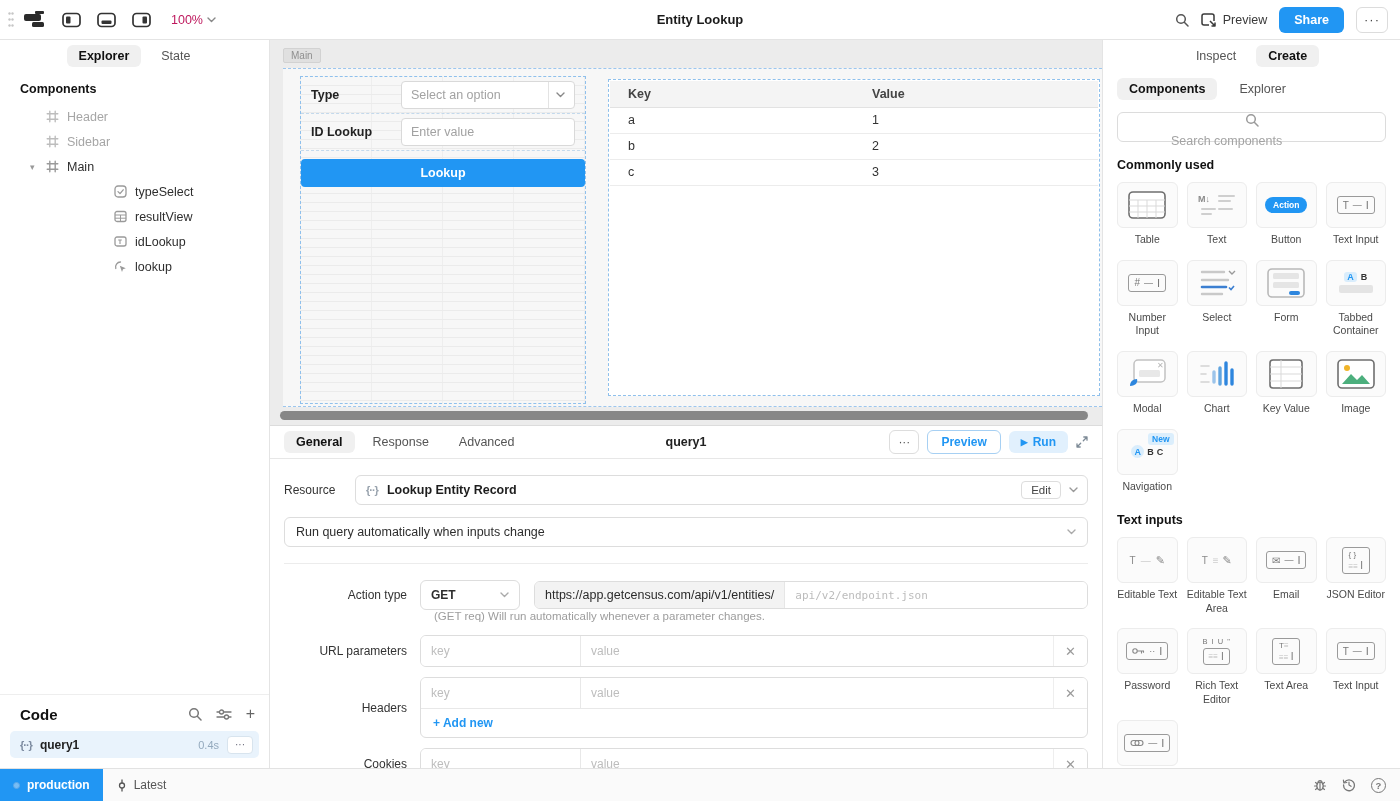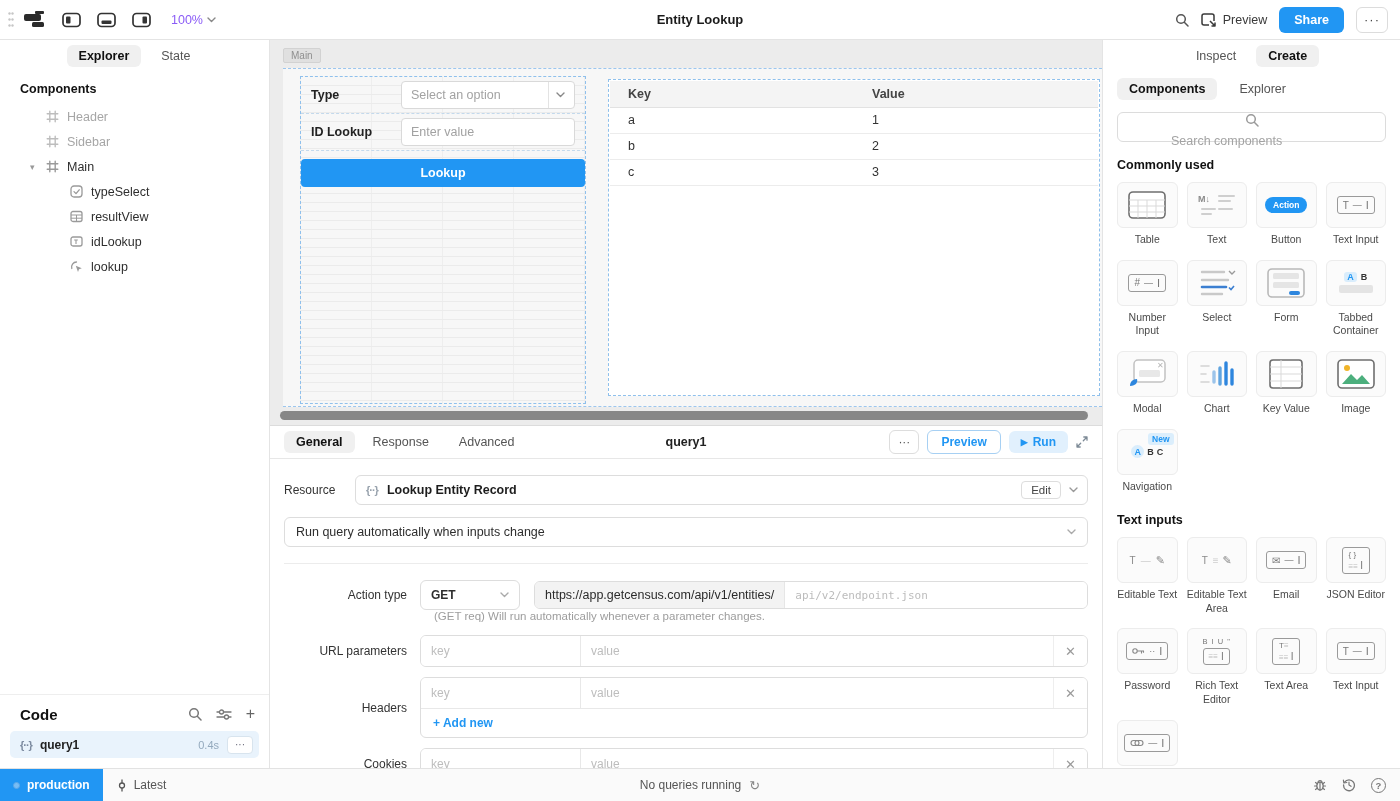--- a/index.html
+++ b/index.html
@@ -4,41 +4,41 @@
 <style>
   * { margin:0; padding:0; box-sizing:border-box; }
   html,body { width:1400px; height:801px; overflow:hidden; }
   body { font-family:"Liberation Sans", sans-serif; font-size:12.5px; color:#2d2d2d; background:#fff; }
   .app { width:1400px; height:801px; display:flex; flex-direction:column; }
 
   
   .topbar { height:40px; border-bottom:1px solid #e4e4e4; display:flex; align-items:center; padding:0 12px 0 8px; position:relative; background:#fff; flex:0 0 40px; }
   .tb-left { display:flex; align-items:center; gap:9px; }
   .tb-btn { width:26px; height:24px; display:flex; align-items:center; justify-content:center; border-radius:5px; cursor:pointer; }
-  .zoom-ctl { display:flex; align-items:center; gap:4px; margin-left:8px; color:#8b5cf6; font-size:12.5px;text-align:center; }
+  .zoom-ctl { display:flex; align-items:center; gap:4px; margin-left:8px; color:#be185d; font-size:12.5px;text-align:center; }
   .zoom-ctl .chev { color:#888; display:flex; }
   .tb-title { position:absolute; left:0; right:0; text-align:center; font-weight:700; font-size:13px; color:#1b1b1b; pointer-events:none; }
   .tb-right { margin-left:auto; display:flex; align-items:center; gap:12px; z-index:2; }
   .tb-preview { display:flex; align-items:center; gap:6px; color:#3a3a3a; font-size:12.5px; cursor:pointer; }
   .btn-share { background:var(--accent); color:#fff; font-weight:700; font-size:12.5px; border:none; border-radius:6px; padding:6px 15px; cursor:pointer; }
   .btn-ellipsis { border:1px solid #dcdcdc; border-radius:6px; background:#fff; width:32px; height:26px; font-size:13px; color:#444; letter-spacing:1px; cursor:pointer; line-height:1; }
   .icon { display:inline-flex; align-items:center; justify-content:center; }
 
   
   .body { flex:1; display:flex; min-height:0; }
 
   
   .left { width:270px; flex:0 0 270px; border-right:1px solid #e4e4e4; display:flex; flex-direction:column; background:#fff; }
   .pill-tabs { height:32px; display:flex; align-items:center; justify-content:center; gap:8px; flex:0 0 32px; }
   .pill-tab { padding:4px 12px; border-radius:6px; color:#555; font-size:12.5px; cursor:pointer; }
   .pill-tab.active { background:#f0f0f0; color:#111; font-weight:700; }
   .section-h { font-weight:700; font-size:12.5px; color:#111; padding:10px 20px 6px 20px; }
   .tree { padding:2px 0; }
   .tree-row { height:25px; display:flex; align-items:center; padding-left:46px; position:relative; cursor:pointer; font-size:12.5px; }
-  .tree-row.depth1 { padding-left:70px; }
+  .tree-row.depth1 { padding-left:70px;margin-left:44px; }
   .tree-row .caret { position:absolute; left:30px; color:#999; font-size:9px; }
   .tree-row .t-icon { color:#9a9a9a; margin-right:8px; display:inline-flex; }
   .tree-row .t-label { color:#2e2e2e; }
   .tree-row.muted .t-label { color:#a6a6a6; }
   .tree-row.muted .t-icon { color:#bdbdbd; }
   .code-sec { margin-top:auto; border-top:1px solid #eee; padding-bottom:10px; }
   .code-head { display:flex; align-items:center; padding:10px 14px 8px 20px; }
   .code-head .ch-title { font-weight:700; font-size:15px; color:#111; }
   .code-head .ch-icons { margin-left:auto; display:flex; gap:14px; color:#777; }
   .code-item { margin:0 10px; height:27px; background:#e9f3fc; border-radius:5px; display:flex; align-items:center; padding:0 6px 0 10px; cursor:pointer; }
@@ -764,24 +764,20 @@
     </div>
     <div class="ver">
       <span class="icon">
           <svg width="12" height="13" viewBox="0 0 12 13">
             <circle cx="6" cy="6.5" r="2.5" fill="none" stroke="currentColor" stroke-width="1.3"></circle>
             <path d="M6 0.5v3.5M6 9v3.5" stroke="currentColor" stroke-width="1.3"></path>
           </svg>
         </span>
       <span>Latest</span>
     </div>
-    <div class="sb-center">
-      <span>No queries running</span>
-      <span class="icon" style="font-size:13px;color:#888;">↻</span>
-    </div>
     <div class="sb-right">
       <span class="icon">
           <svg width="14" height="14" viewBox="0 0 14 14">
             <ellipse cx="7" cy="8" rx="3.2" ry="4" fill="none" stroke="currentColor" stroke-width="1.3"></ellipse>
             <path d="M5 4.5a2 2 0 0 1 4 0M7 4.5V12M1.5 8h2.3M10.2 8h2.3M2.5 4.5l2 1.5M11.5 4.5l-2 1.5M2.5 11.5L4.5 10M11.5 11.5L9.5 10" stroke="currentColor" stroke-width="1.2" fill="none" stroke-linecap="round"></path>
           </svg>
         </span>
       <span class="icon">
           <svg width="14" height="14" viewBox="0 0 14 14">
             <path d="M2.6 4.2A5.4 5.4 0 1 1 1.6 7" fill="none" stroke="currentColor" stroke-width="1.3" stroke-linecap="round"></path>

